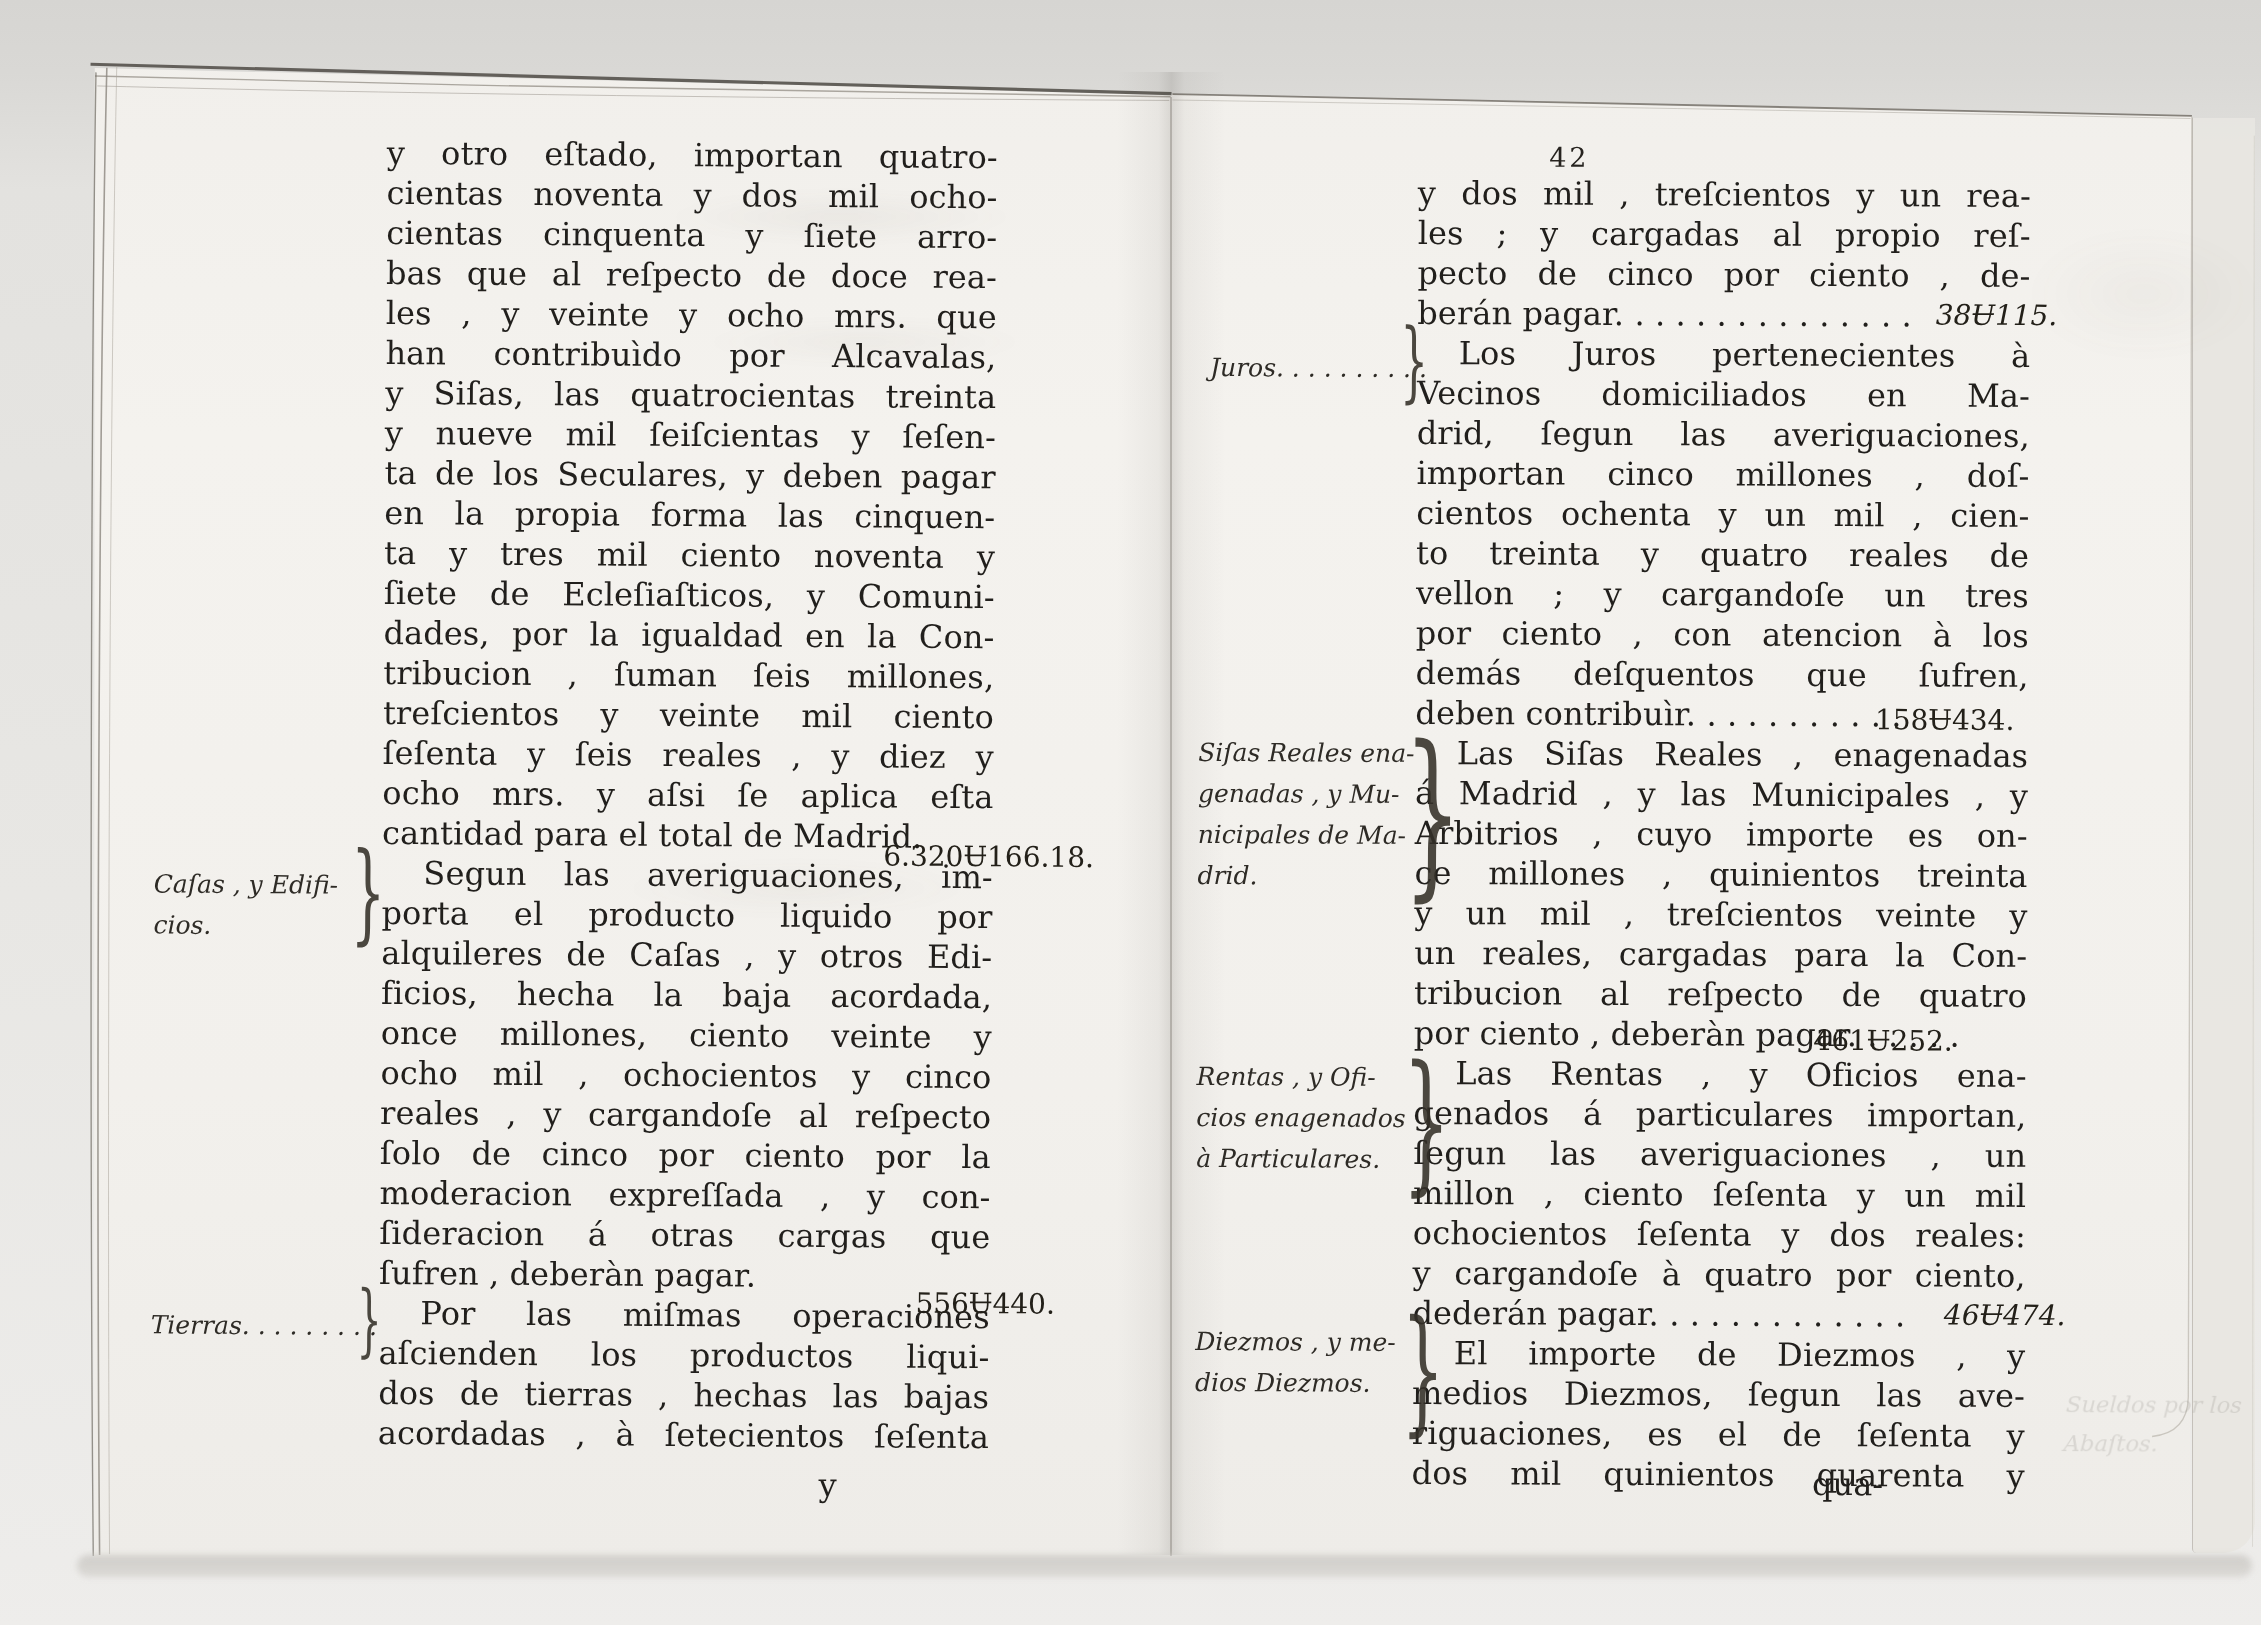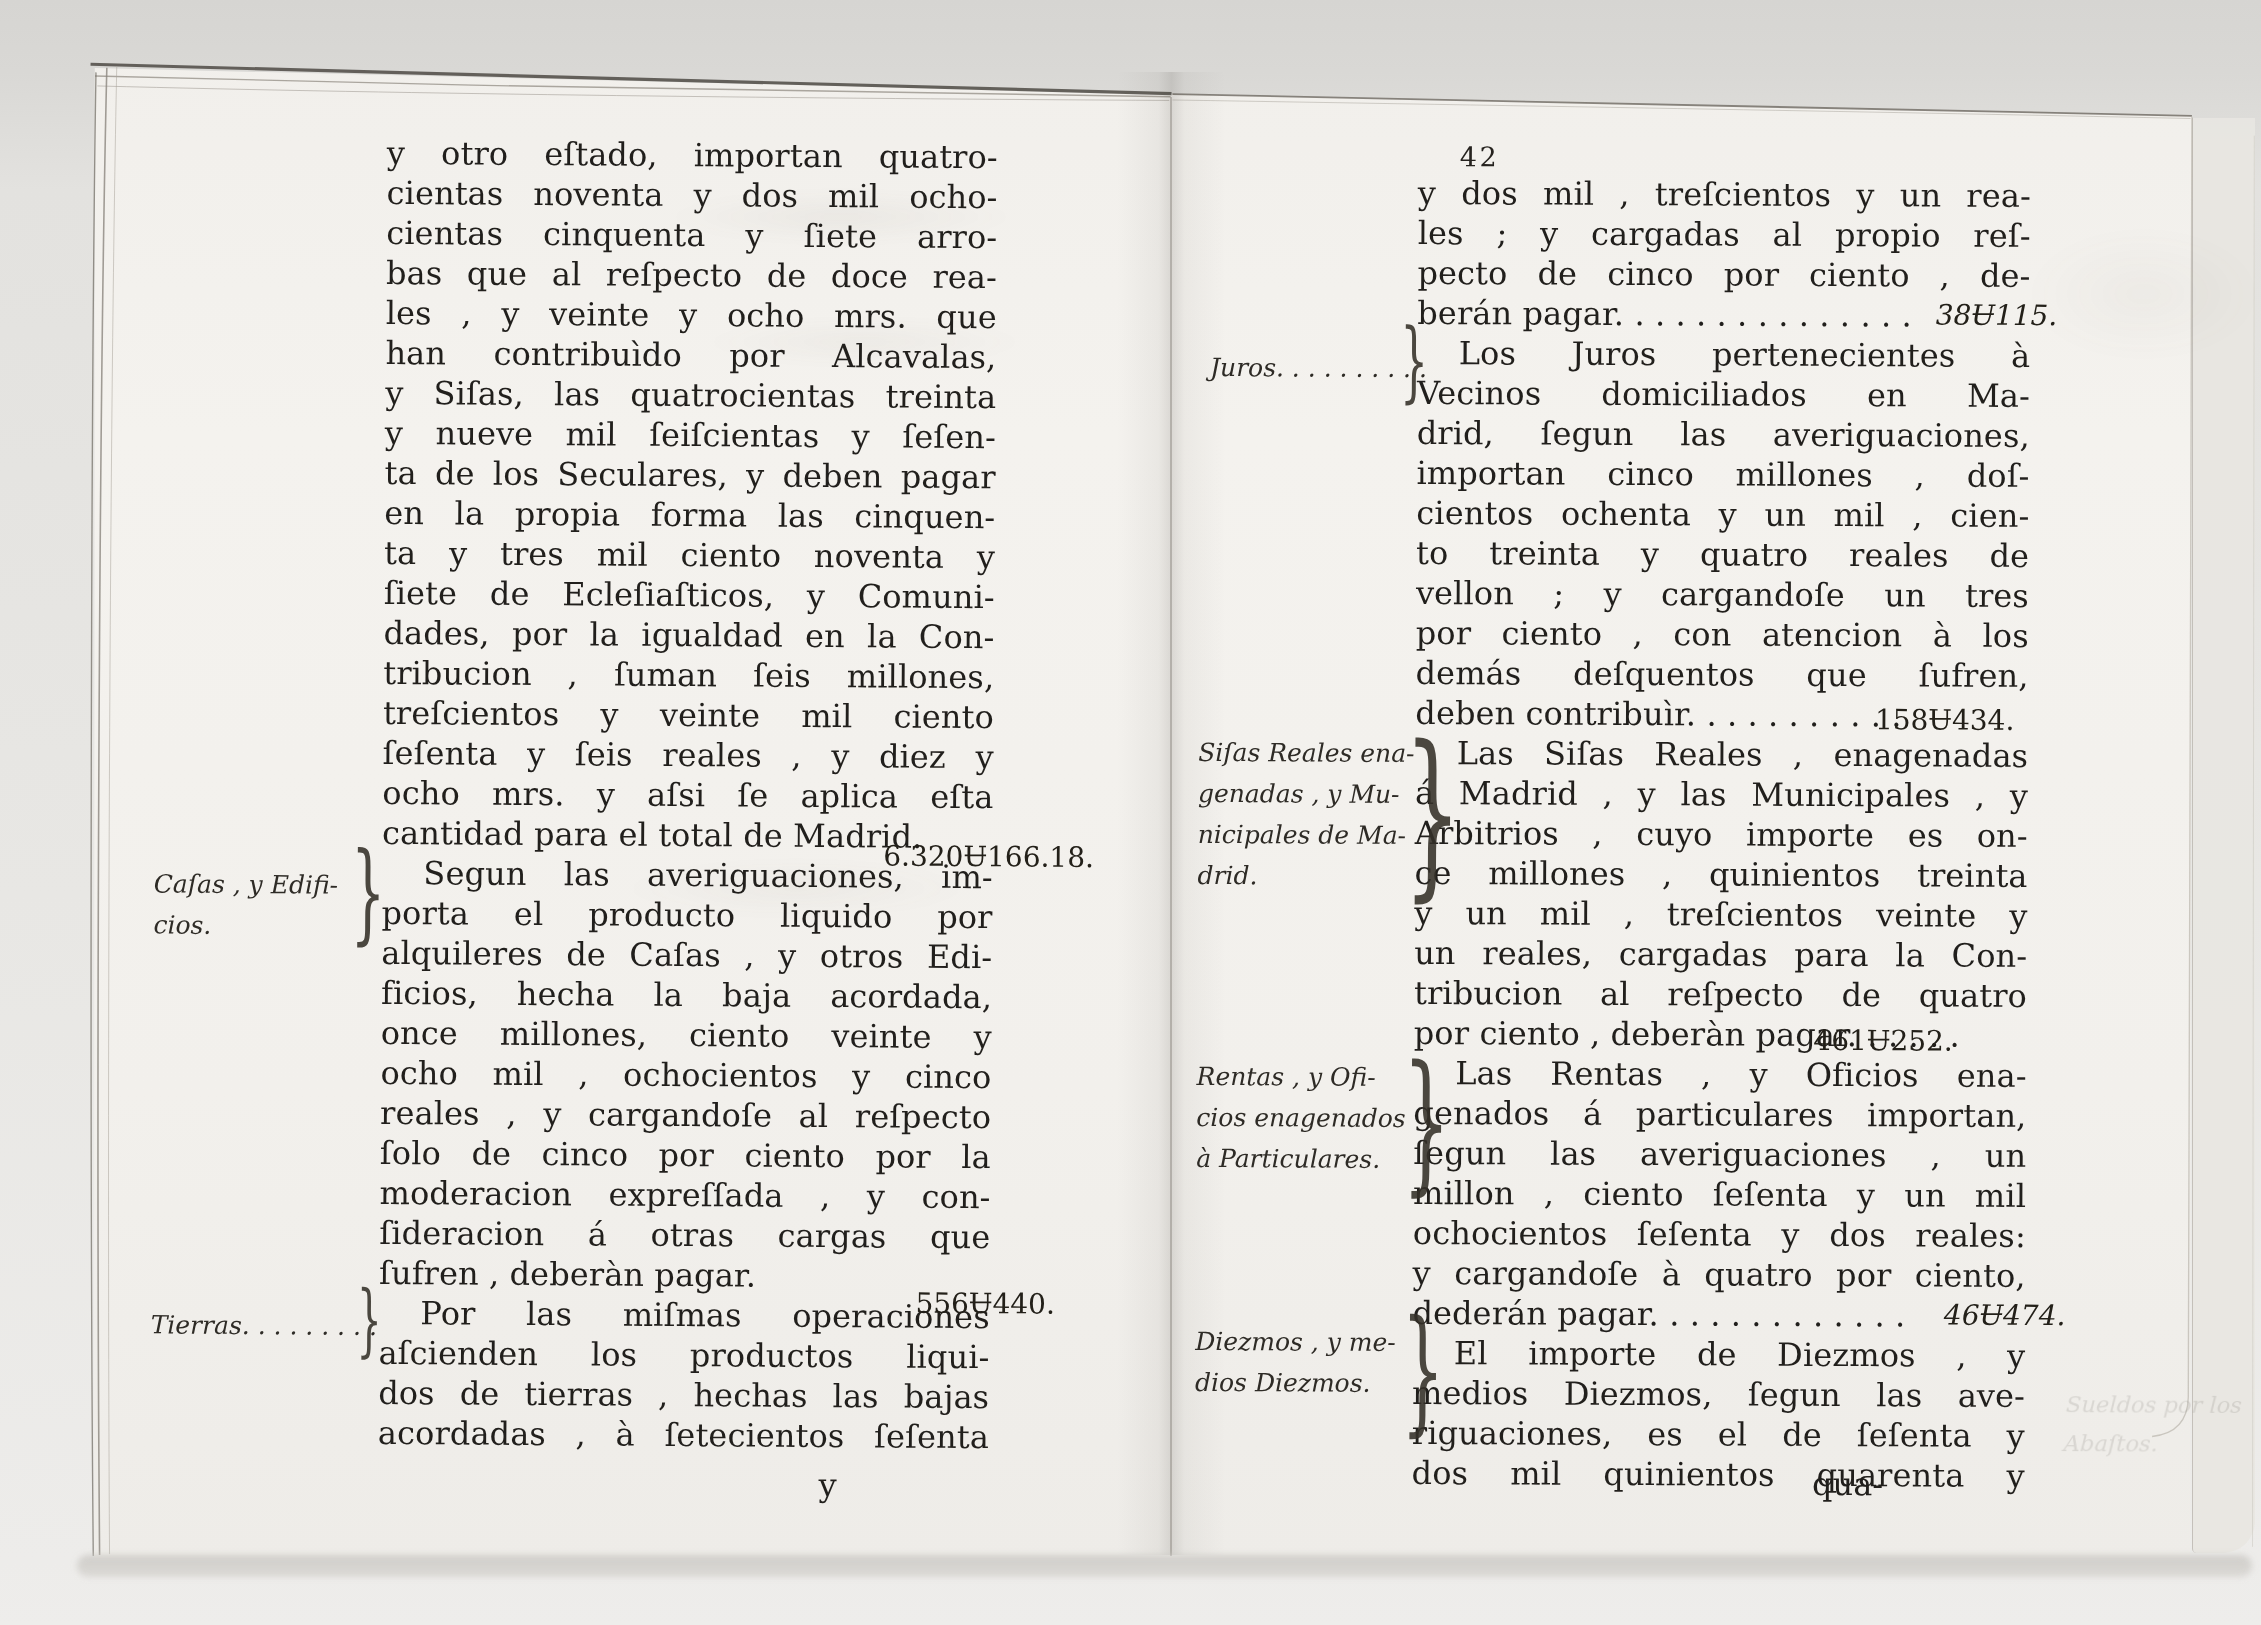--- a/index.html
+++ b/index.html
@@ -22,21 +22,21 @@
   .pl-content{position:absolute;left:0;top:0;width:2301px;height:1626px;transform:rotate(.4deg);transform-origin:389px 136px;}
   .pr-content{position:absolute;left:0;top:0;width:2301px;height:1626px;transform:rotate(.28deg);transform-origin:1420px 176px;}
 
   .tb{position:absolute;font-size:32px;line-height:40px;color:#211f1c;letter-spacing:0.1px;}
   .tb-left{left:387px;top:133px;width:611px;}
   .tb-right{left:1418px;top:173px;width:613px;}
   .tl{text-align:justify;text-align-last:justify;white-space:normal;}
   .tl.noj{text-align-last:left;}
   .tl.ind{text-indent:1.3em;}
 
-  .pagenum{position:absolute;left:1430px;top:141px;width:99px;text-align:center;font-size:27px;color:#26231f;letter-spacing:2.7px;}
+  .pagenum{position:absolute;left:1490px;top:141px;width:99px;text-align:right;font-size:27px;color:#26231f;letter-spacing:2.7px;}
   .amount{position:absolute;font-size:28px;color:#232019;text-align:right;white-space:nowrap;}
   .am-l0{left:837px;top:836px;width:262px;}
   .am-l1{left:837px;top:1283px;width:226px;}
   .am-r0{left:1877px;top:296px;width:181px;font-style:italic;}
   .am-r1{left:1818px;top:701px;width:199px;}
   .am-r2{left:1758px;top:1022px;width:199px;}
   .am-r3{left:1877px;top:1296px;width:194px;font-style:italic;}
 
   .mnote{position:absolute;font-style:italic;font-size:25px;line-height:41px;color:#2e2b26;}
   .mn-casas{left:159px;top:865px;width:208px;}

